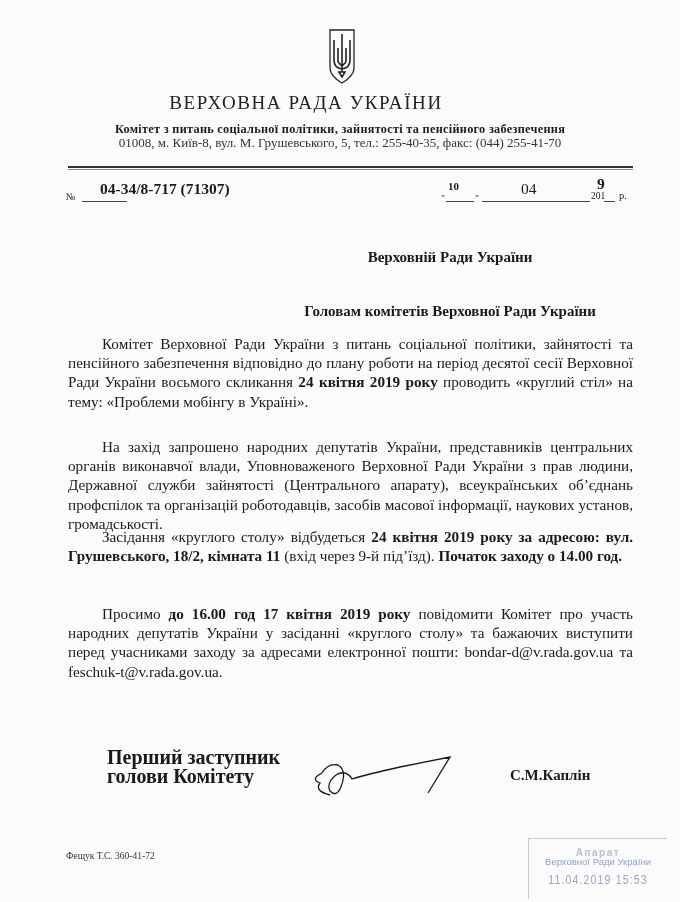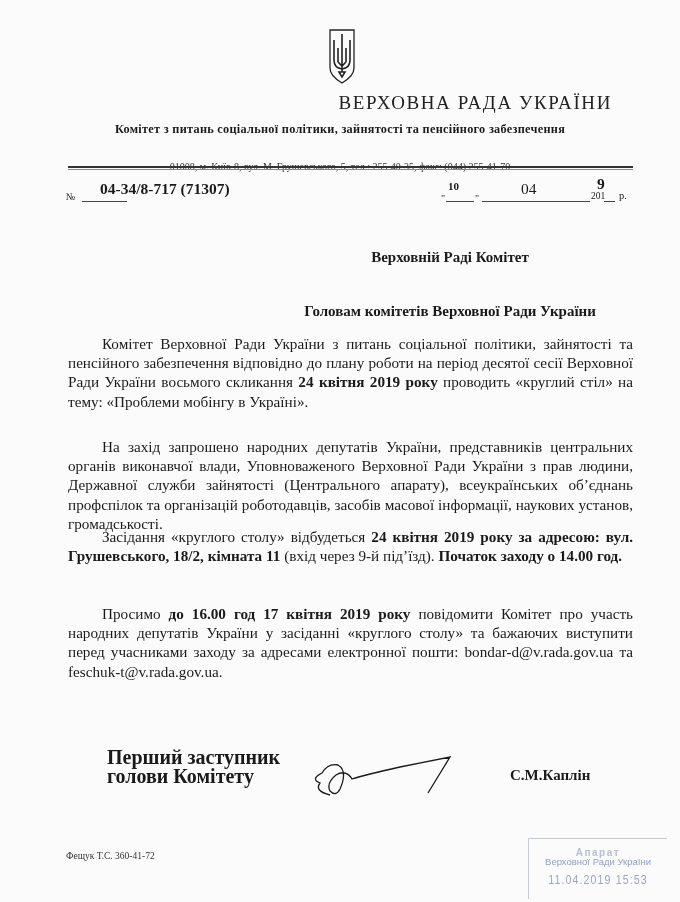--- a/index.html
+++ b/index.html
@@ -4,31 +4,31 @@
   <style>
     html, body { margin: 0; padding: 0; }
     body {
       width: 680px; height: 902px; background: #fbfbfb;
       font-family: "Liberation Serif", serif; color: #1a1a1a;
       position: relative; overflow: hidden;
     }
     .abs { position: absolute; }
     .crest { left: 329px; top: 28px; width: 26px; height: 56px; }
     .org-title {
-      left: 0; width: 612px; top: 92px; text-align: right;
+      left: 0; width: 612px; top: 92px; text-align: center;
       font-size: 19px; letter-spacing: 1.6px; color: #222;
     }
     .committee {
       left: 0; width: 680px; top: 122px; text-align: center;
       font-size: 12.5px; font-weight: bold; letter-spacing: 0.3px;
       font-family: "Liberation Serif", serif; transform: scaleX(0.98);
     }
     .address {
-      left: 0; width: 680px; top: 161px; text-align: center;
-      font-size: 10px; color: #333;
+      left: 0; width: 680px; top: 135px; text-align: center;
+      font-size: 13px; color: #333;
     }
     .rule1 { left: 68px; top: 166px; width: 565px; height: 0; border-top: 2px solid #333; }
     .rule2 { left: 68px; top: 169px; width: 565px; height: 0; border-top: 1px solid #888; }
     .num-label { left: 66px; top: 191px; font-size: 10px; }
     .num-line { left: 82px; top: 201px; width: 45px; border-top: 1px solid #444; }
     .num-value { left: 100px; top: 180px; font-size: 15.5px; font-weight: bold; }
     .quote-l { left: 441px; top: 188px; font-size: 9px; }
     .day-line { left: 446px; top: 201px; width: 28px; border-top: 1px solid #444; }
     .day-value { left: 448px; top: 180px; font-size: 11px; font-weight: bold; }
     .quote-r { left: 475px; top: 188px; font-size: 9px; }
@@ -84,21 +84,21 @@
 <div class="abs day-value">10</div>
 <div class="abs quote-r">„</div>
 <div class="abs month-line"></div>
 <div class="abs month-value">04</div>
 <div class="abs year-prefix">201</div>
 <div class="abs year-line"></div>
 <div class="abs year-digit">9</div>
 <div class="abs year-suffix">р.</div>
 
 <div class="abs addressee" style="top:248px;">
-  <div>Верховній Раді Комітет</div>
+  <div>Верховній Ради України</div>
 </div>
 <div class="abs addressee" style="top:302px;">
   <div>Головам комітетів Верховної Ради України</div>
 </div>
 
 <p class="abs para" style="top:334px;"><span>Комітет Верховної Ради України з питань соціальної політики, зайнятості та пенсійного забезпечення відповідно до плану роботи на період десятої сесії Верховної Ради України восьмого скликання </span><b>24 квітня 2019 року</b><span> проводить «круглий стіл» на тему: «Проблеми мобінгу в Україні».</span></p>
 
 <p class="abs para" style="top:429px;margin-top:8px;"><span>На захід запрошено народних депутатів України, представників центральних органів виконавчої влади, Уповноваженого Верховної Ради України з прав людини, Державної служби зайнятості (Центрального апарату), всеукраїнських об’єднань профспілок та організацій роботодавців, засобів масової інформації, наукових установ, громадськості.</span></p>
 
 <p class="abs para" style="top:527px;"><span>Засідання «круглого столу» відбудеться </span><b>24 квітня 2019 року за адресою: вул. Грушевського, 18/2, кімната 11</b><span> (вхід через 9-й під’їзд). </span><b>Початок заходу о 14.00 год.</b></p>

